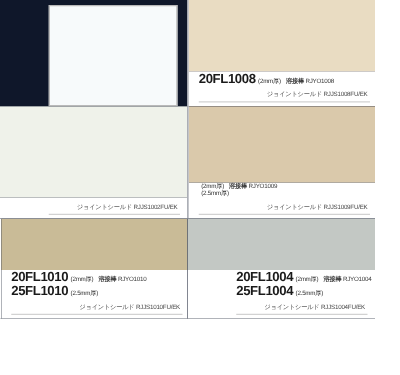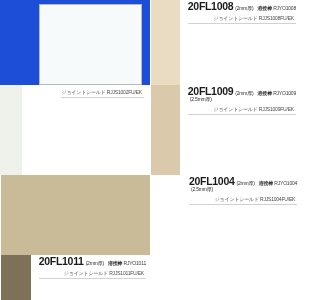--- a/index.html
+++ b/index.html
@@ -13,22 +13,22 @@
   #sheet {
     width:300px; height:300px;
     display:grid;
     grid-template-columns:150px 150px;
     grid-template-rows:85px 90px 80px 45px;
   }
   .cell {
     position:relative;
     overflow:hidden;
     display:flex;
-    flex-direction:row;
-    background:#1d4ed8;
+    flex-direction:column;
+    background:#0f172a;
   }
   .cell.colR { border-left:1px solid #ffffff; }
 
   
   .swatch { width:100%; flex:1 1 auto; position:relative; }
   .swatch.inset {
     margin:4px 8px 0 39px;
     width:auto;
     border:1px solid #b9b9b9;
   }
@@ -108,54 +108,55 @@
       <div class="swatch bleed" style="background: rgb(239, 242, 234);"></div>
       <div class="labels">
         <div class="jointline">ジョイントシールド RJJS1002FU/EK</div>
         <div class="rule"></div>
       </div>
     </div>
     <div class="cell colR">
       <div class="swatch bleed" style="background: rgb(218, 201, 171);"></div>
       <div class="labels">
         <div class="codeline">
-          <span class="code">20FL1009</span>
           <span class="thick">(2mm厚)</span>
           <span class="weld"><b>溶接棒</b> RJYO1009</span>
         </div>
         <div class="codeline">
           <span class="thick">(2.5mm厚)</span>
         </div>
         <div class="jointline">ジョイントシールド RJJS1009FU/EK</div>
         <div class="rule"></div>
       </div>
     </div>
     <div class="cell colR">
       <div class="swatch bleed" style="background: rgb(201, 187, 151);"></div>
+      <div class="labels">
+        <div class="codeline">
+          <span class="code">20FL1010</span>
+          <span class="thick">(2mm厚)</span>
+          <span class="weld"><b>溶接棒</b> RJYO1010</span>
+        </div>
+        <div class="codeline">
+          <span class="code">25FL1010</span>
+          <span class="thick">(2.5mm厚)</span>
+        </div>
+        <div class="jointline">ジョイントシールド RJJS1010FU/EK</div>
+        <div class="rule"></div>
+      </div>
     </div>
     <div class="cell">
       <div class="swatch bleed" style="background: rgb(195, 200, 196);"></div>
       <div class="labels">
         <div class="codeline">
           <span class="code">20FL1004</span>
           <span class="thick">(2mm厚)</span>
           <span class="weld"><b>溶接棒</b> RJYO1004</span>
         </div>
         <div class="codeline">
+          <span class="code">25FL1004</span>
           <span class="thick">(2.5mm厚)</span>
         </div>
         <div class="jointline">ジョイントシールド RJJS1004FU/EK</div>
         <div class="rule"></div>
       </div>
     </div>
-    <div class="cell colR">
-      <div class="swatch bleed" style="background: rgb(125, 114, 89);"></div>
-      <div class="labels">
-        <div class="codeline">
-          <span class="code">20FL1011</span>
-          <span class="thick">(2mm厚)</span>
-          <span class="weld"><b>溶接棒</b> RJYO1011</span>
-        </div>
-        <div class="jointline">ジョイントシールド RJJS1011FU/EK</div>
-        <div class="rule"></div>
-      </div>
-    </div>
   </div>
 
 </body></html>

